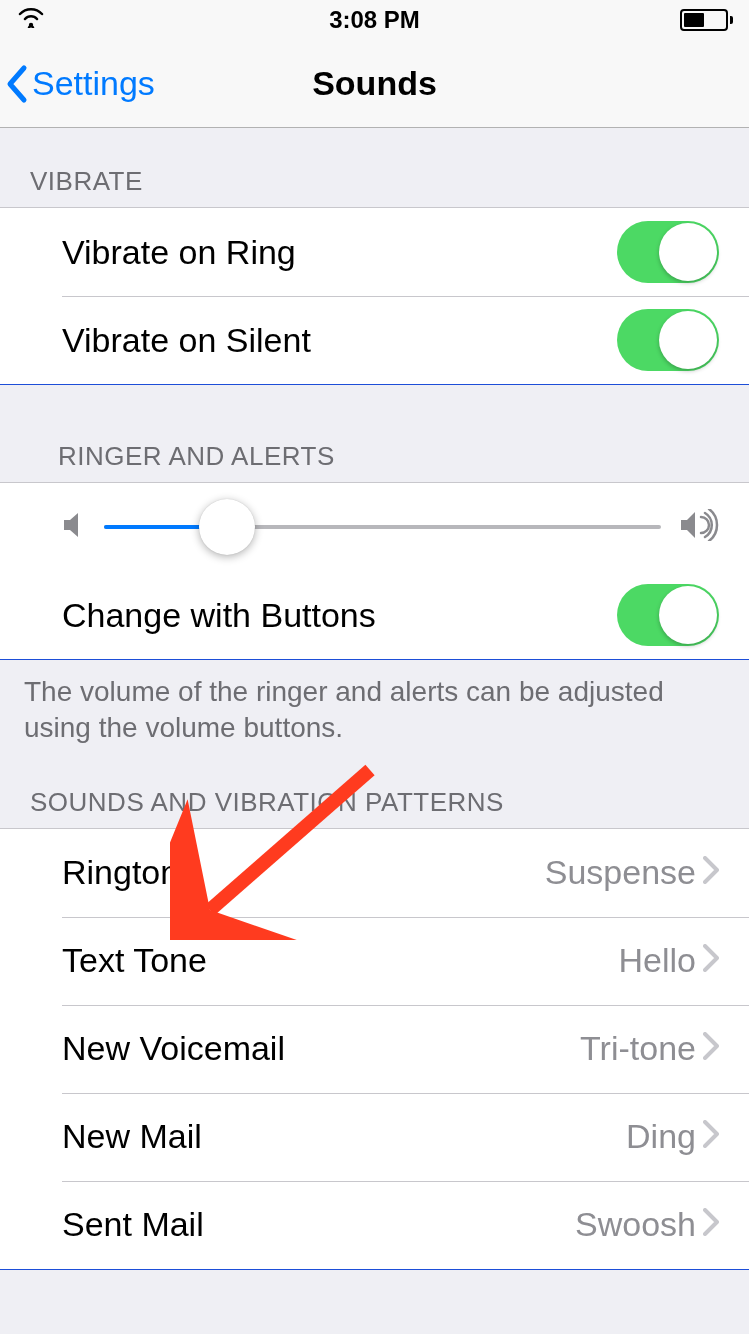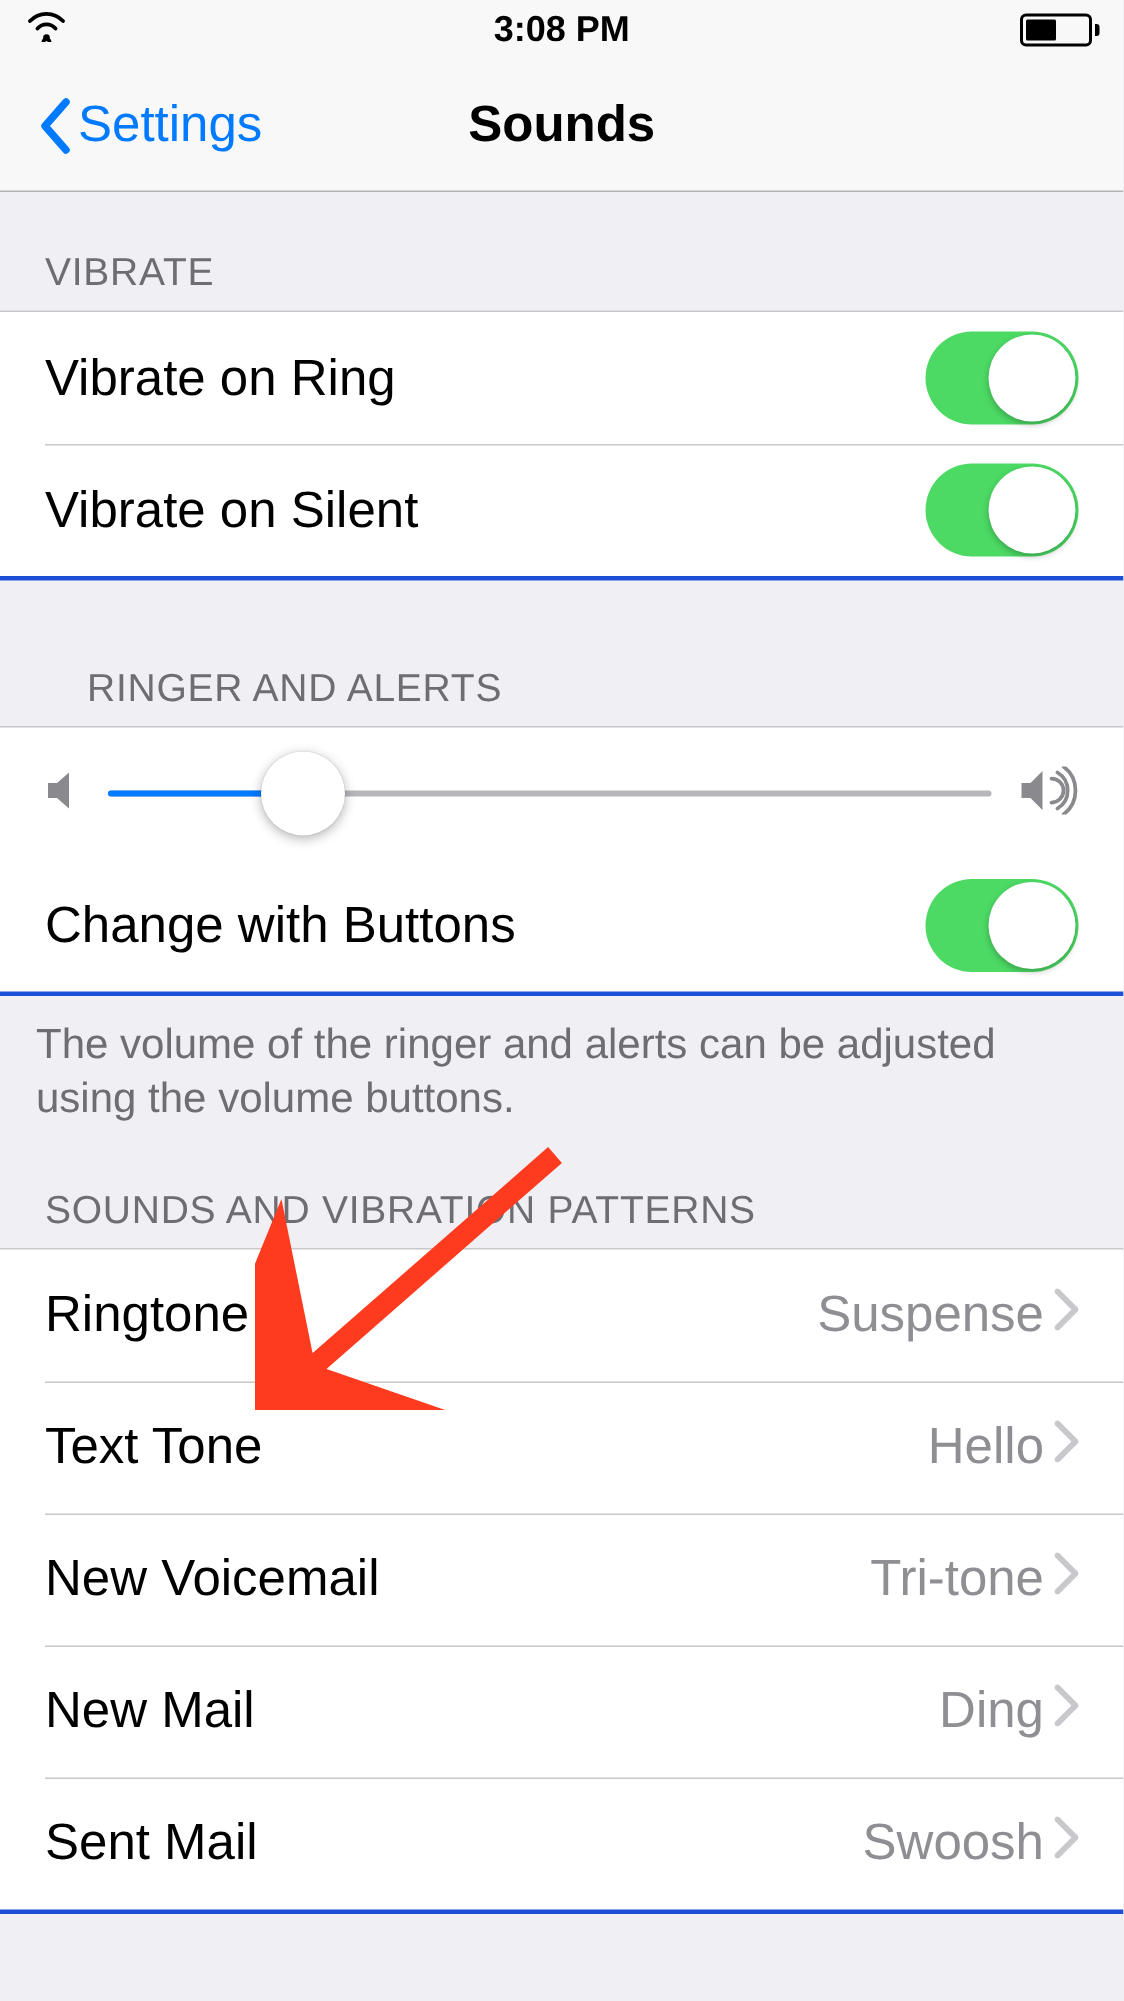--- a/index.html
+++ b/index.html
@@ -28,21 +28,21 @@
     border-bottom: 1px solid #b2b2b2;
     display: flex;
     align-items: center;
     position: relative;
   }
   .nav-back {
     display: flex;
     align-items: center;
     color: #007aff;
     font-size: 34px;
-    padding-left: 24px;
+    padding-left: 4px;
     font-weight: 400;
   }
   .nav-back svg { margin-right: 2px; }
   .nav-title {
     position: absolute;
     left: 50%;
     transform: translateX(-50%);
     font-size: 34px;
     font-weight: 600;
     text-align: center;
@@ -53,21 +53,21 @@
     padding: 38px 30px 10px 30px;
     letter-spacing: 0.5px;
   }
   .section-header.tall { padding-top: 56px; margin-left: 28px; }
   .section-footer {
     font-size: 28px;
     color: #6d6d72;
     padding: 14px 30px 10px 24px;
     line-height: 1.3;
   }
-  .group { background: #fff; border-top: 1px solid #c8c7cc; border-bottom: 3px solid #1d4ed8; }
+  .group { background: #fff; border-top: 1px solid #c8c7cc; border-bottom: 1px solid #1d4ed8; padding-left: 32px; }
   .row {
     min-height: 88px;
     display: flex;
     align-items: center;
     padding: 0 30px;
     font-size: 34px;
     color: #000;
     position: relative;
   }
   .row + .row::before {

